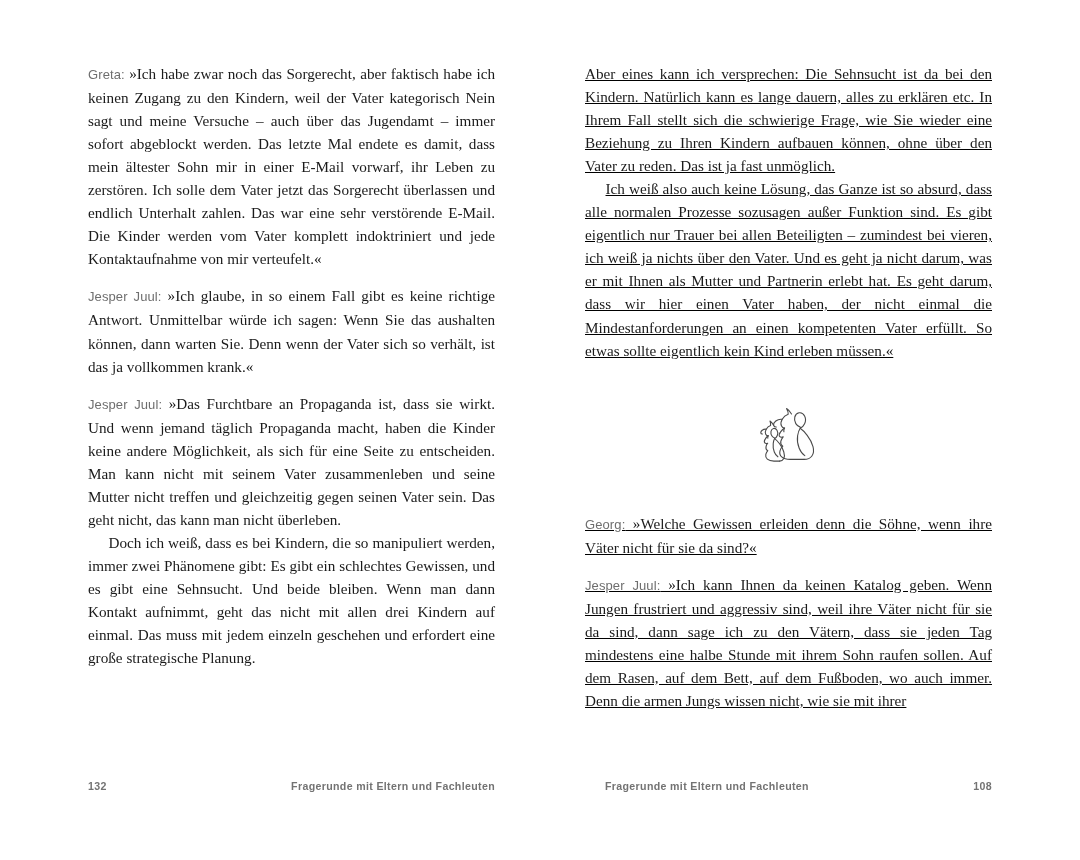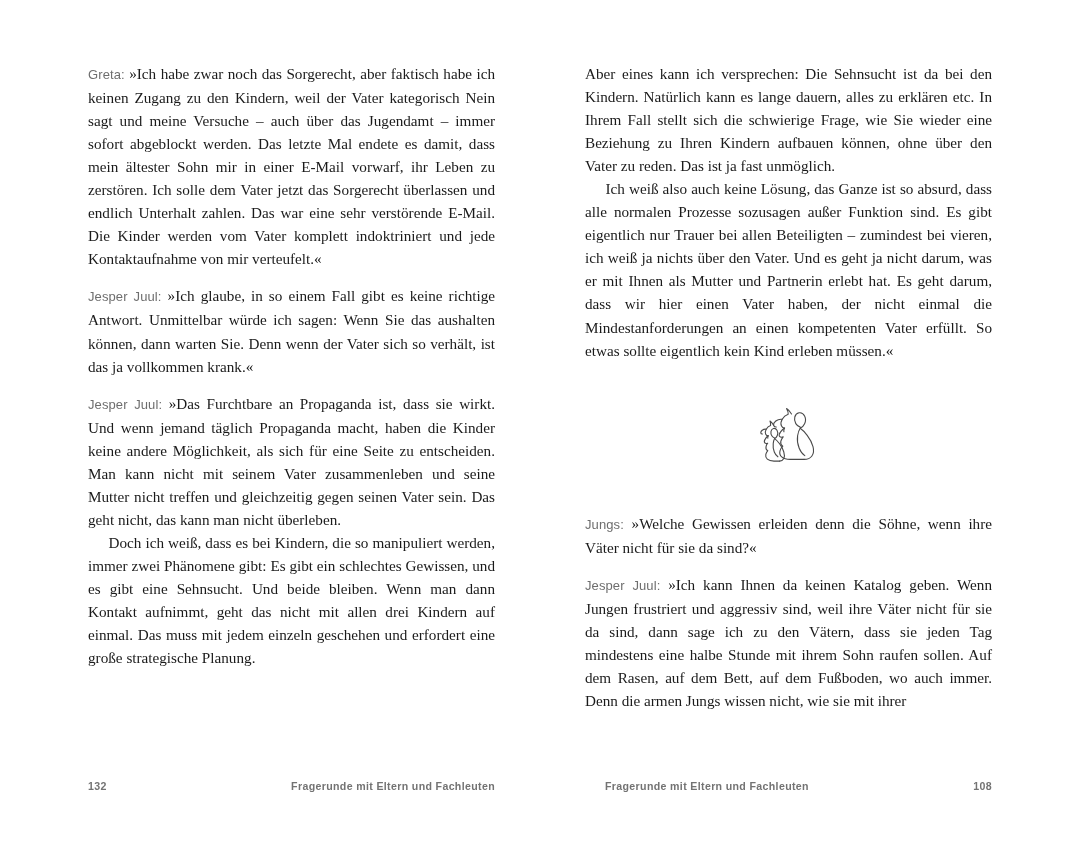--- a/index.html
+++ b/index.html
@@ -23,21 +23,21 @@
   }
 
   .page {
     position: relative;
     width: 540px;
     height: 860px;
     box-sizing: border-box;
   }
 
   .page-left   { padding: 62px 45px 0 88px; }
-  .page-right  { padding: 62px 88px 0 45px; }
+  .page-right  { padding: 62px 88px 0 45px; text-decoration: underline; }
 
   .textblock {
     width: 100%;
   }
 
   
   p.para {
     margin: 0;
     font-family: "Liberation Serif", serif;
     font-size: 15.2px;
@@ -171,21 +171,21 @@
                      C28.2 48.2 29.5 49.9 30.9 50.8"></path>
 
             <path d="M19.2 23.2 C17.8 23.0 16.3 23.4 15.2 24.3 C14.2 25.1 13.7 26.1 13.8 26.9
                      C13.9 27.6 14.6 28.1 15.5 28.0"></path>
 
             <path d="M21.2 29.8 C20.8 30.6 20.6 31.4 20.8 32.2"></path>
           </g>
         </svg>
       </div>
 
-      <p class="para flush"><span class="speaker">Jungs:</span><span> »Welche Gewissen erleiden denn die Söhne, wenn ihre Väter nicht für sie da sind?«</span></p>
+      <p class="para flush"><span class="speaker">Georg:</span><span> »Welche Gewissen erleiden denn die Söhne, wenn ihre Väter nicht für sie da sind?«</span></p>
 
       <p class="para flush turn"><span class="speaker">Jesper Juul:</span><span> »Ich kann Ihnen da keinen Katalog geben. Wenn Jungen frustriert und aggressiv sind, weil ihre Väter nicht für sie da sind, dann sage ich zu den Vätern, dass sie jeden Tag mindestens eine halbe Stunde mit ihrem Sohn raufen sollen. Auf dem Rasen, auf dem Bett, auf dem Fußboden, wo auch immer. Denn die armen Jungs wissen nicht, wie sie mit ihrer</span></p>
 
     </div>
 
     <div class="footer right-page">
       <span class="runhead">Fragerunde mit Eltern und Fachleuten</span>
       <span class="folio">108</span>
     </div>
   </div>

